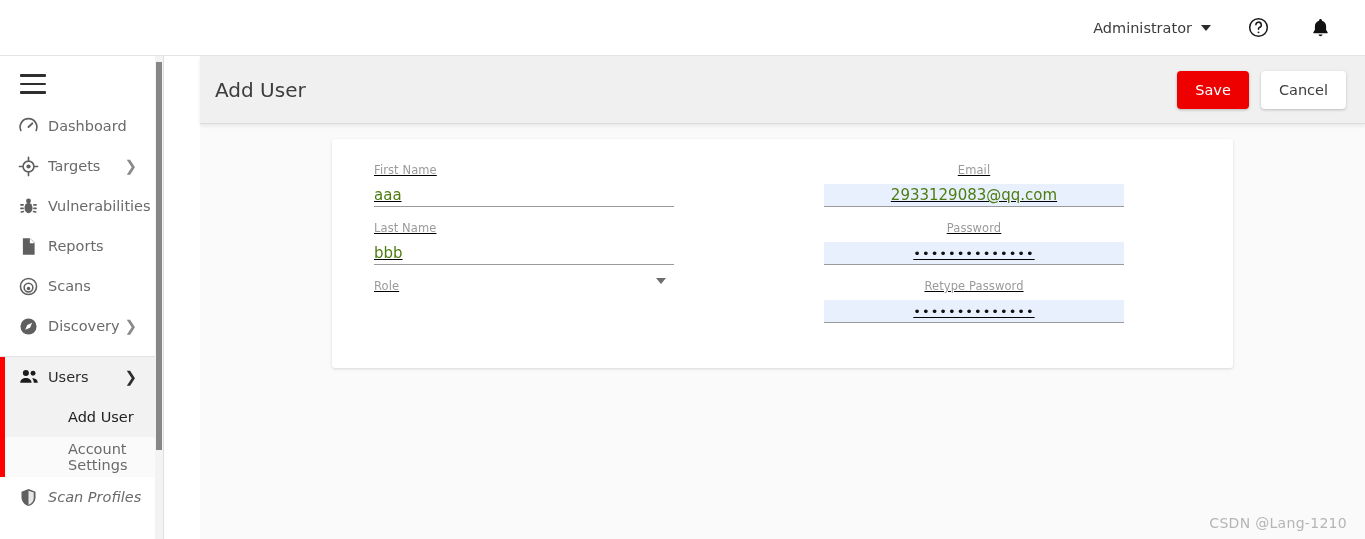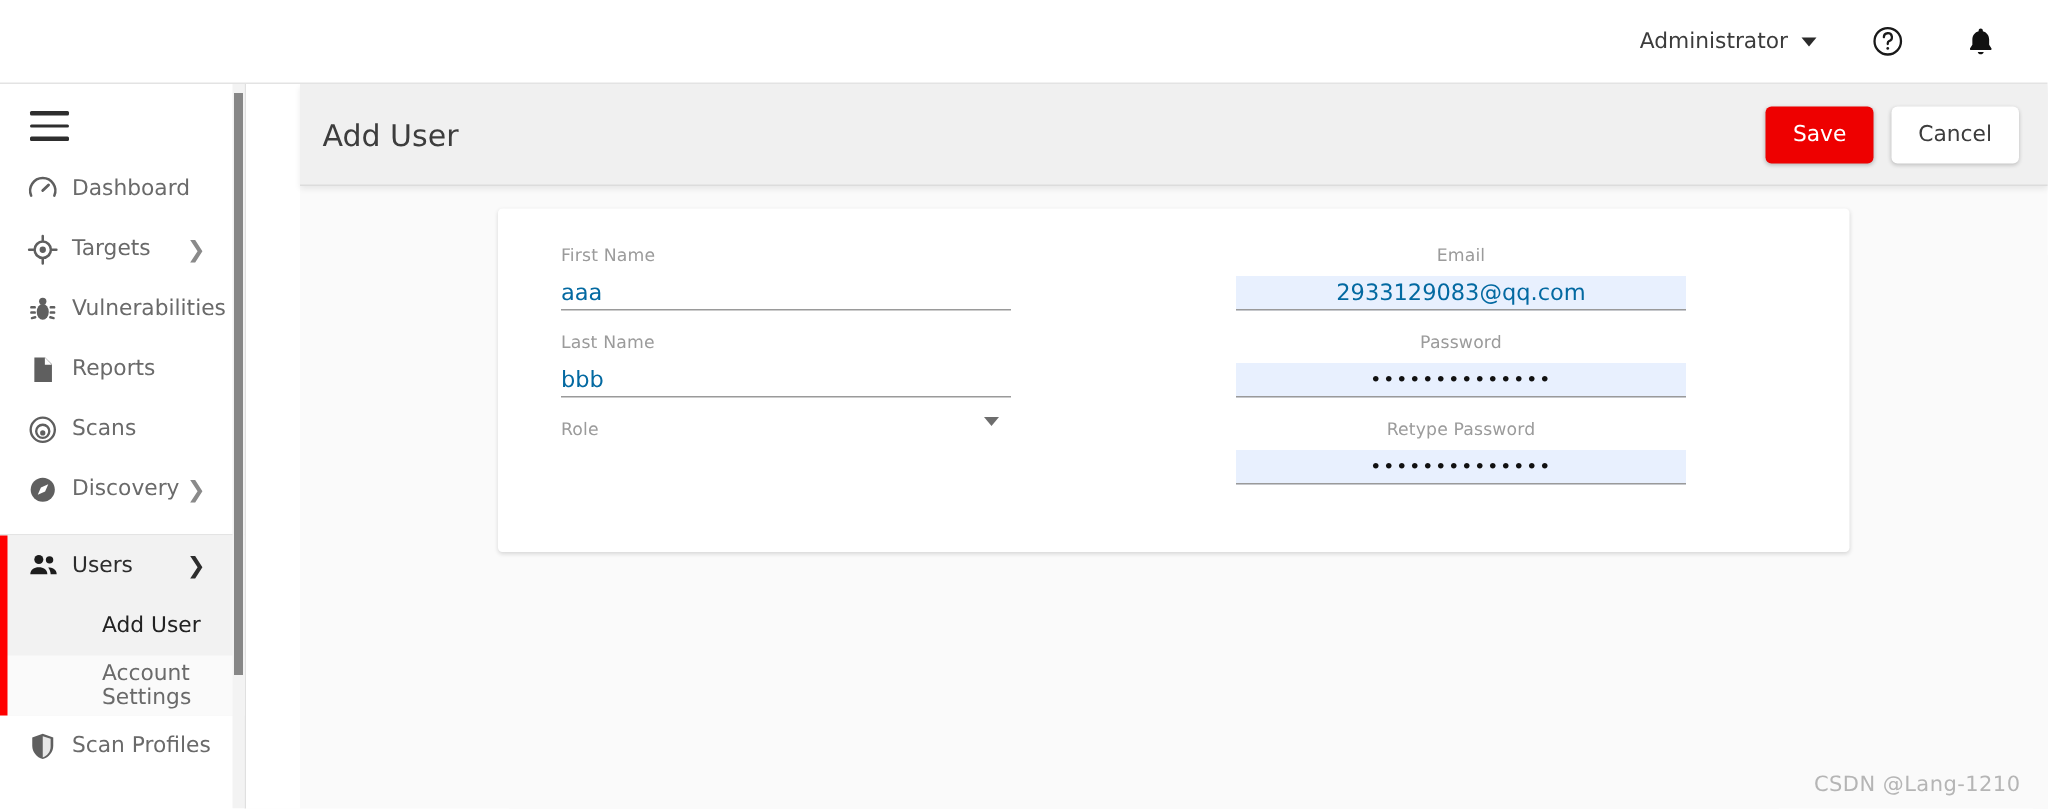--- a/index.html
+++ b/index.html
@@ -96,21 +96,21 @@
   .group-users .nav-item { color: #2d2d2d; }
   .nav-chevron-dn { margin-right: 26px; color: #2d2d2d; font-size: 15px; line-height: 1; }
 
   .subnav-item {
     height: 40px; display: flex; align-items: center;
     padding-left: 68px; font-size: 14.5px; cursor: pointer;
   }
   .subnav-item.active { background: #f2f2f2; color: #222222; }
   .subnav-item.dim { background: #fafafa; color: #6a6a6a; }
 
-  .after-users .nav-item { color: #6a6a6a; }
+  .after-users .nav-item { color: #6a6a6a; font-style: italic; }
 
   
   .side-scroll-track {
     position: absolute; right: 0px; top: 0; width: 8px; height: 483px;
     background: #f3f3f3;
   }
   .side-scroll-thumb {
     position: absolute; right: 1px; top: 6px; width: 6px; height: 388px;
     background: #878787; border-radius: 0px;
   }
@@ -147,27 +147,27 @@
     background: #ffffff; border-radius: 3px;
     box-shadow: 0 1px 3px rgba(0,0,0,.14);
     display: flex;
   }
   .col {
     width: 450px; padding-top: 10px;
   }
   .col-left { padding-left: 42px; }
   .col-right { padding-left: 42px; text-align: center; }
 
-  .field { width: 300px; margin-top: 14px; position: relative; }
+  .field { width: 300px; margin-top: 14px; position: relative; text-decoration: underline; }
   .field-label {
     font-size: 11.5px; color: #9b9b9b; letter-spacing: .1px;
     margin-bottom: 7px; display: block;
   }
   .field-value {
-    font-size: 15px; color: #0369a1;
+    font-size: 15px; color: #4d7c0f;
     height: 23px; line-height: 23px;
     border-bottom: 1px solid #9a9a9a;
     padding-bottom: 2px;
     white-space: nowrap; overflow: hidden;
   }
   .field-value.autofill { background: #e8f0fe; }
   .field-value.dots { letter-spacing: 1px; font-size: 13px; color: #111; }
   .select-caret {
     position: absolute; right: 8px; bottom: 9px;
     width: 0; height: 0;

